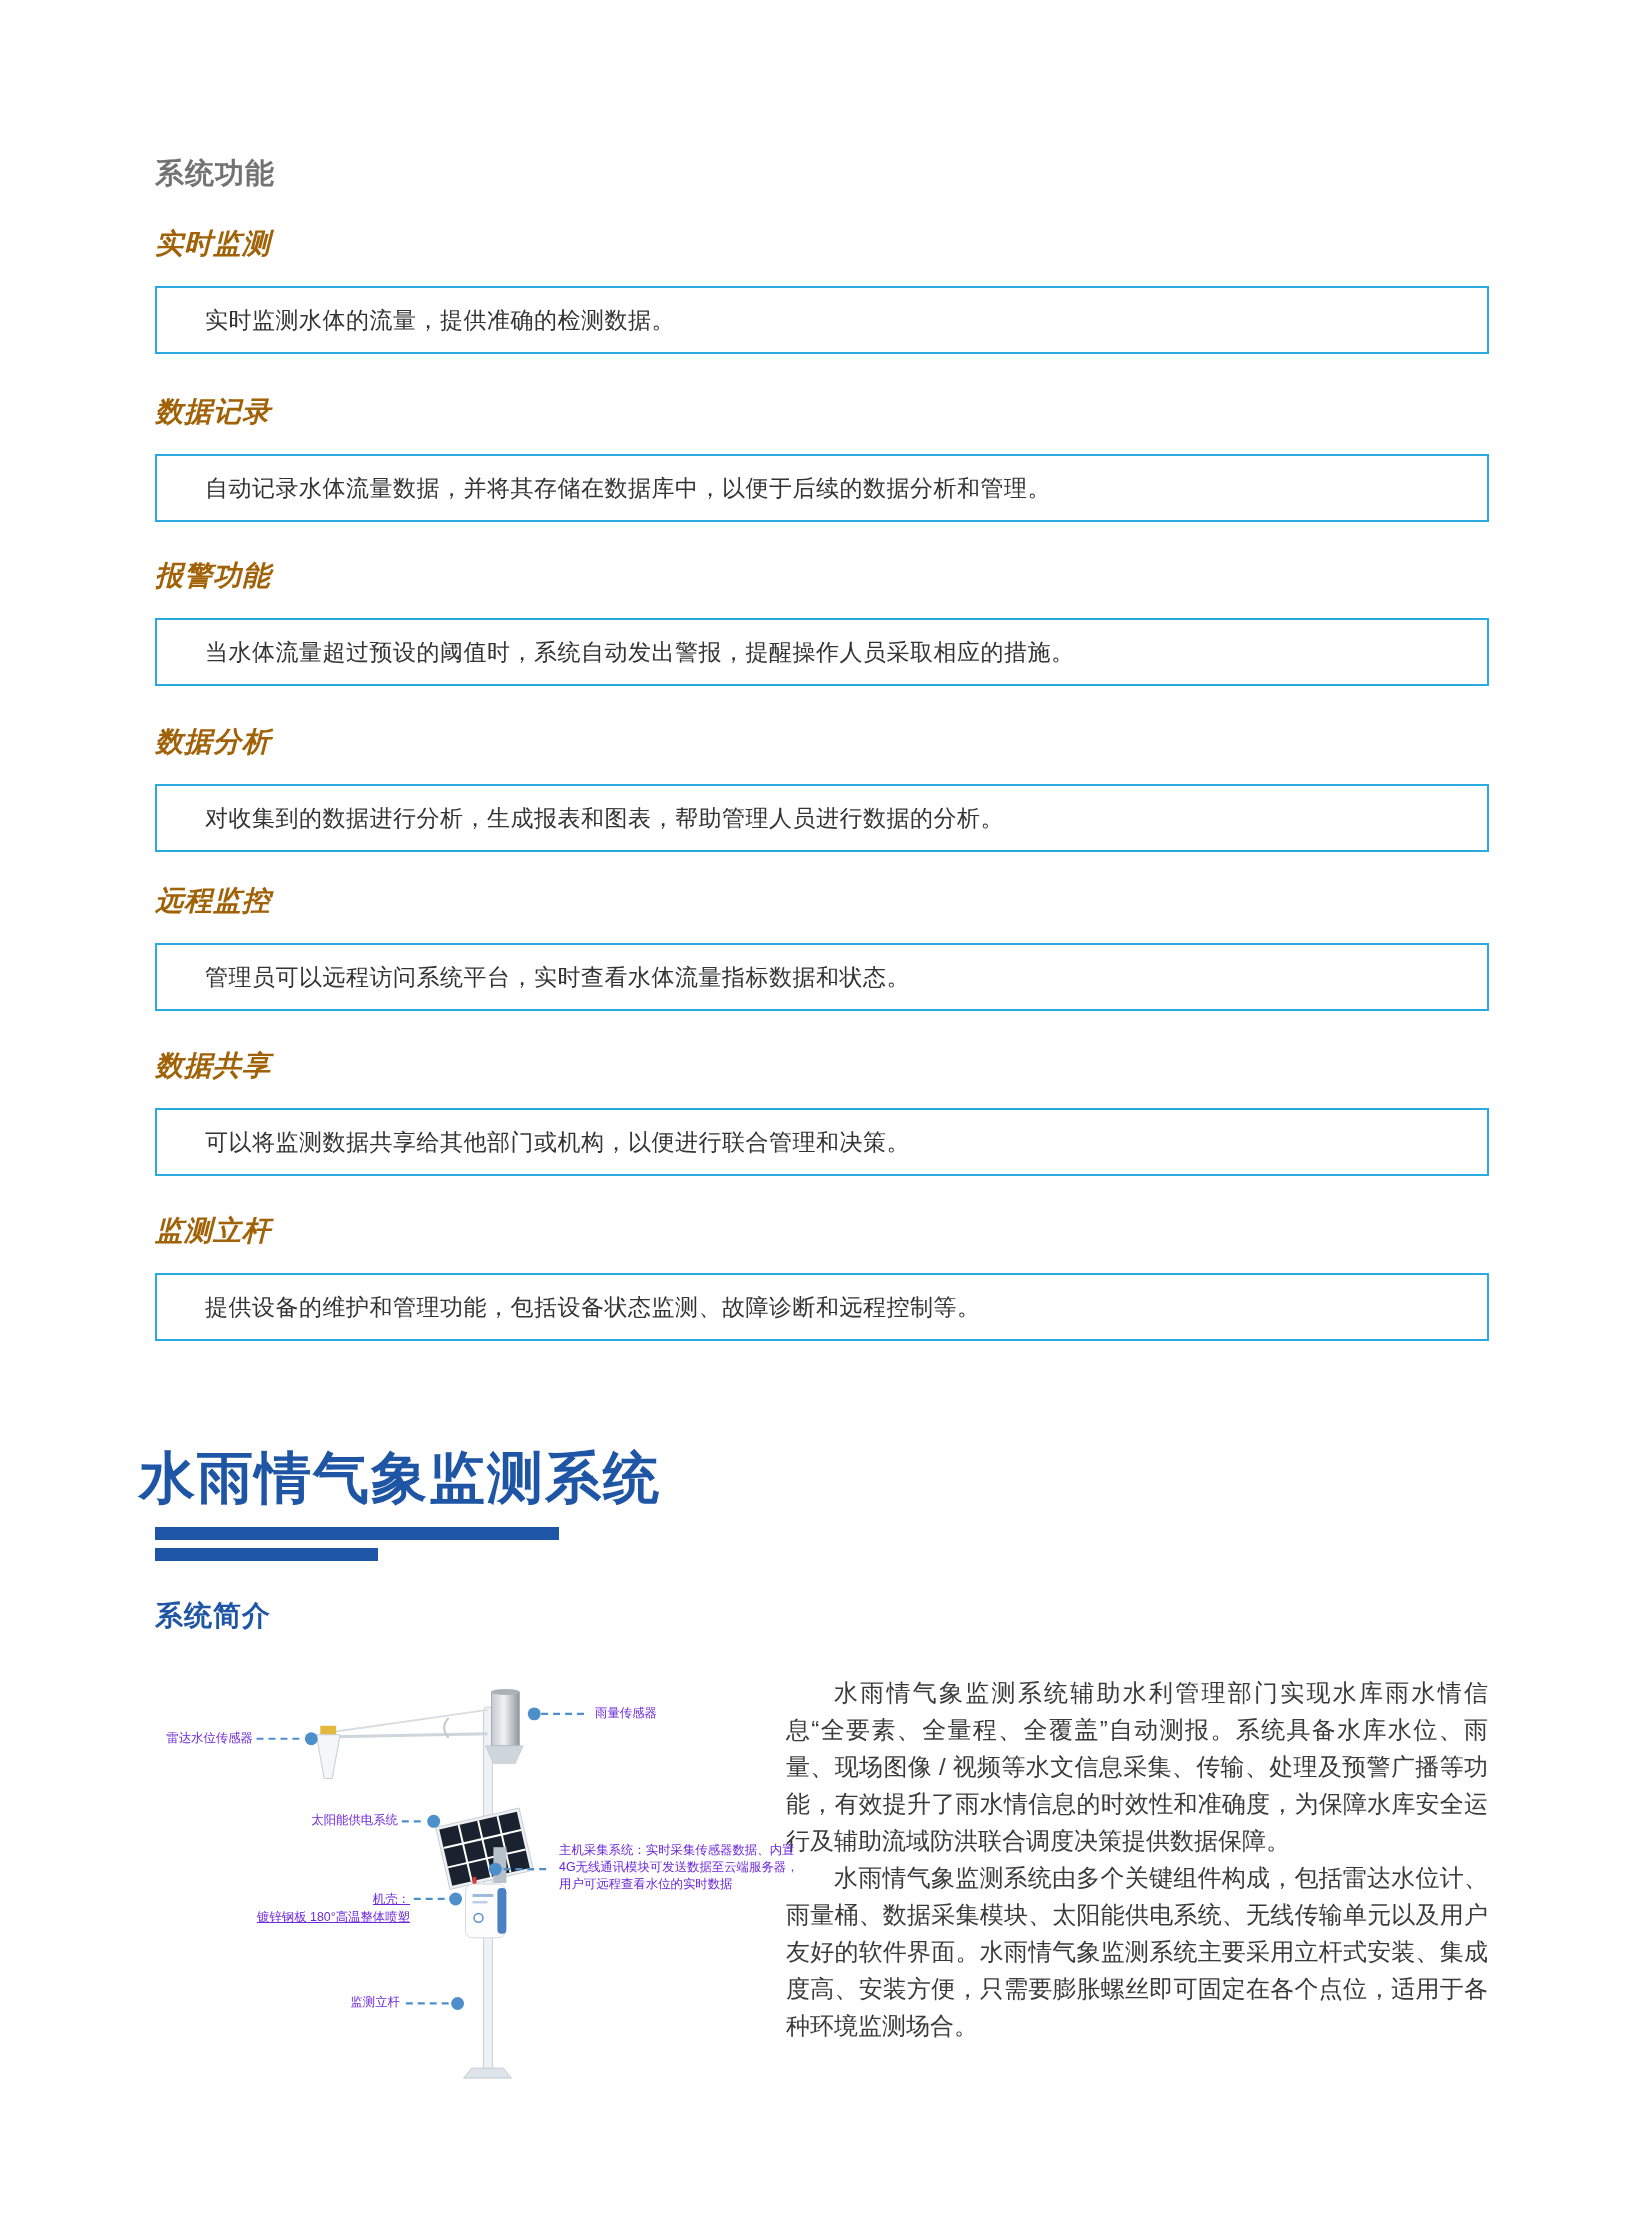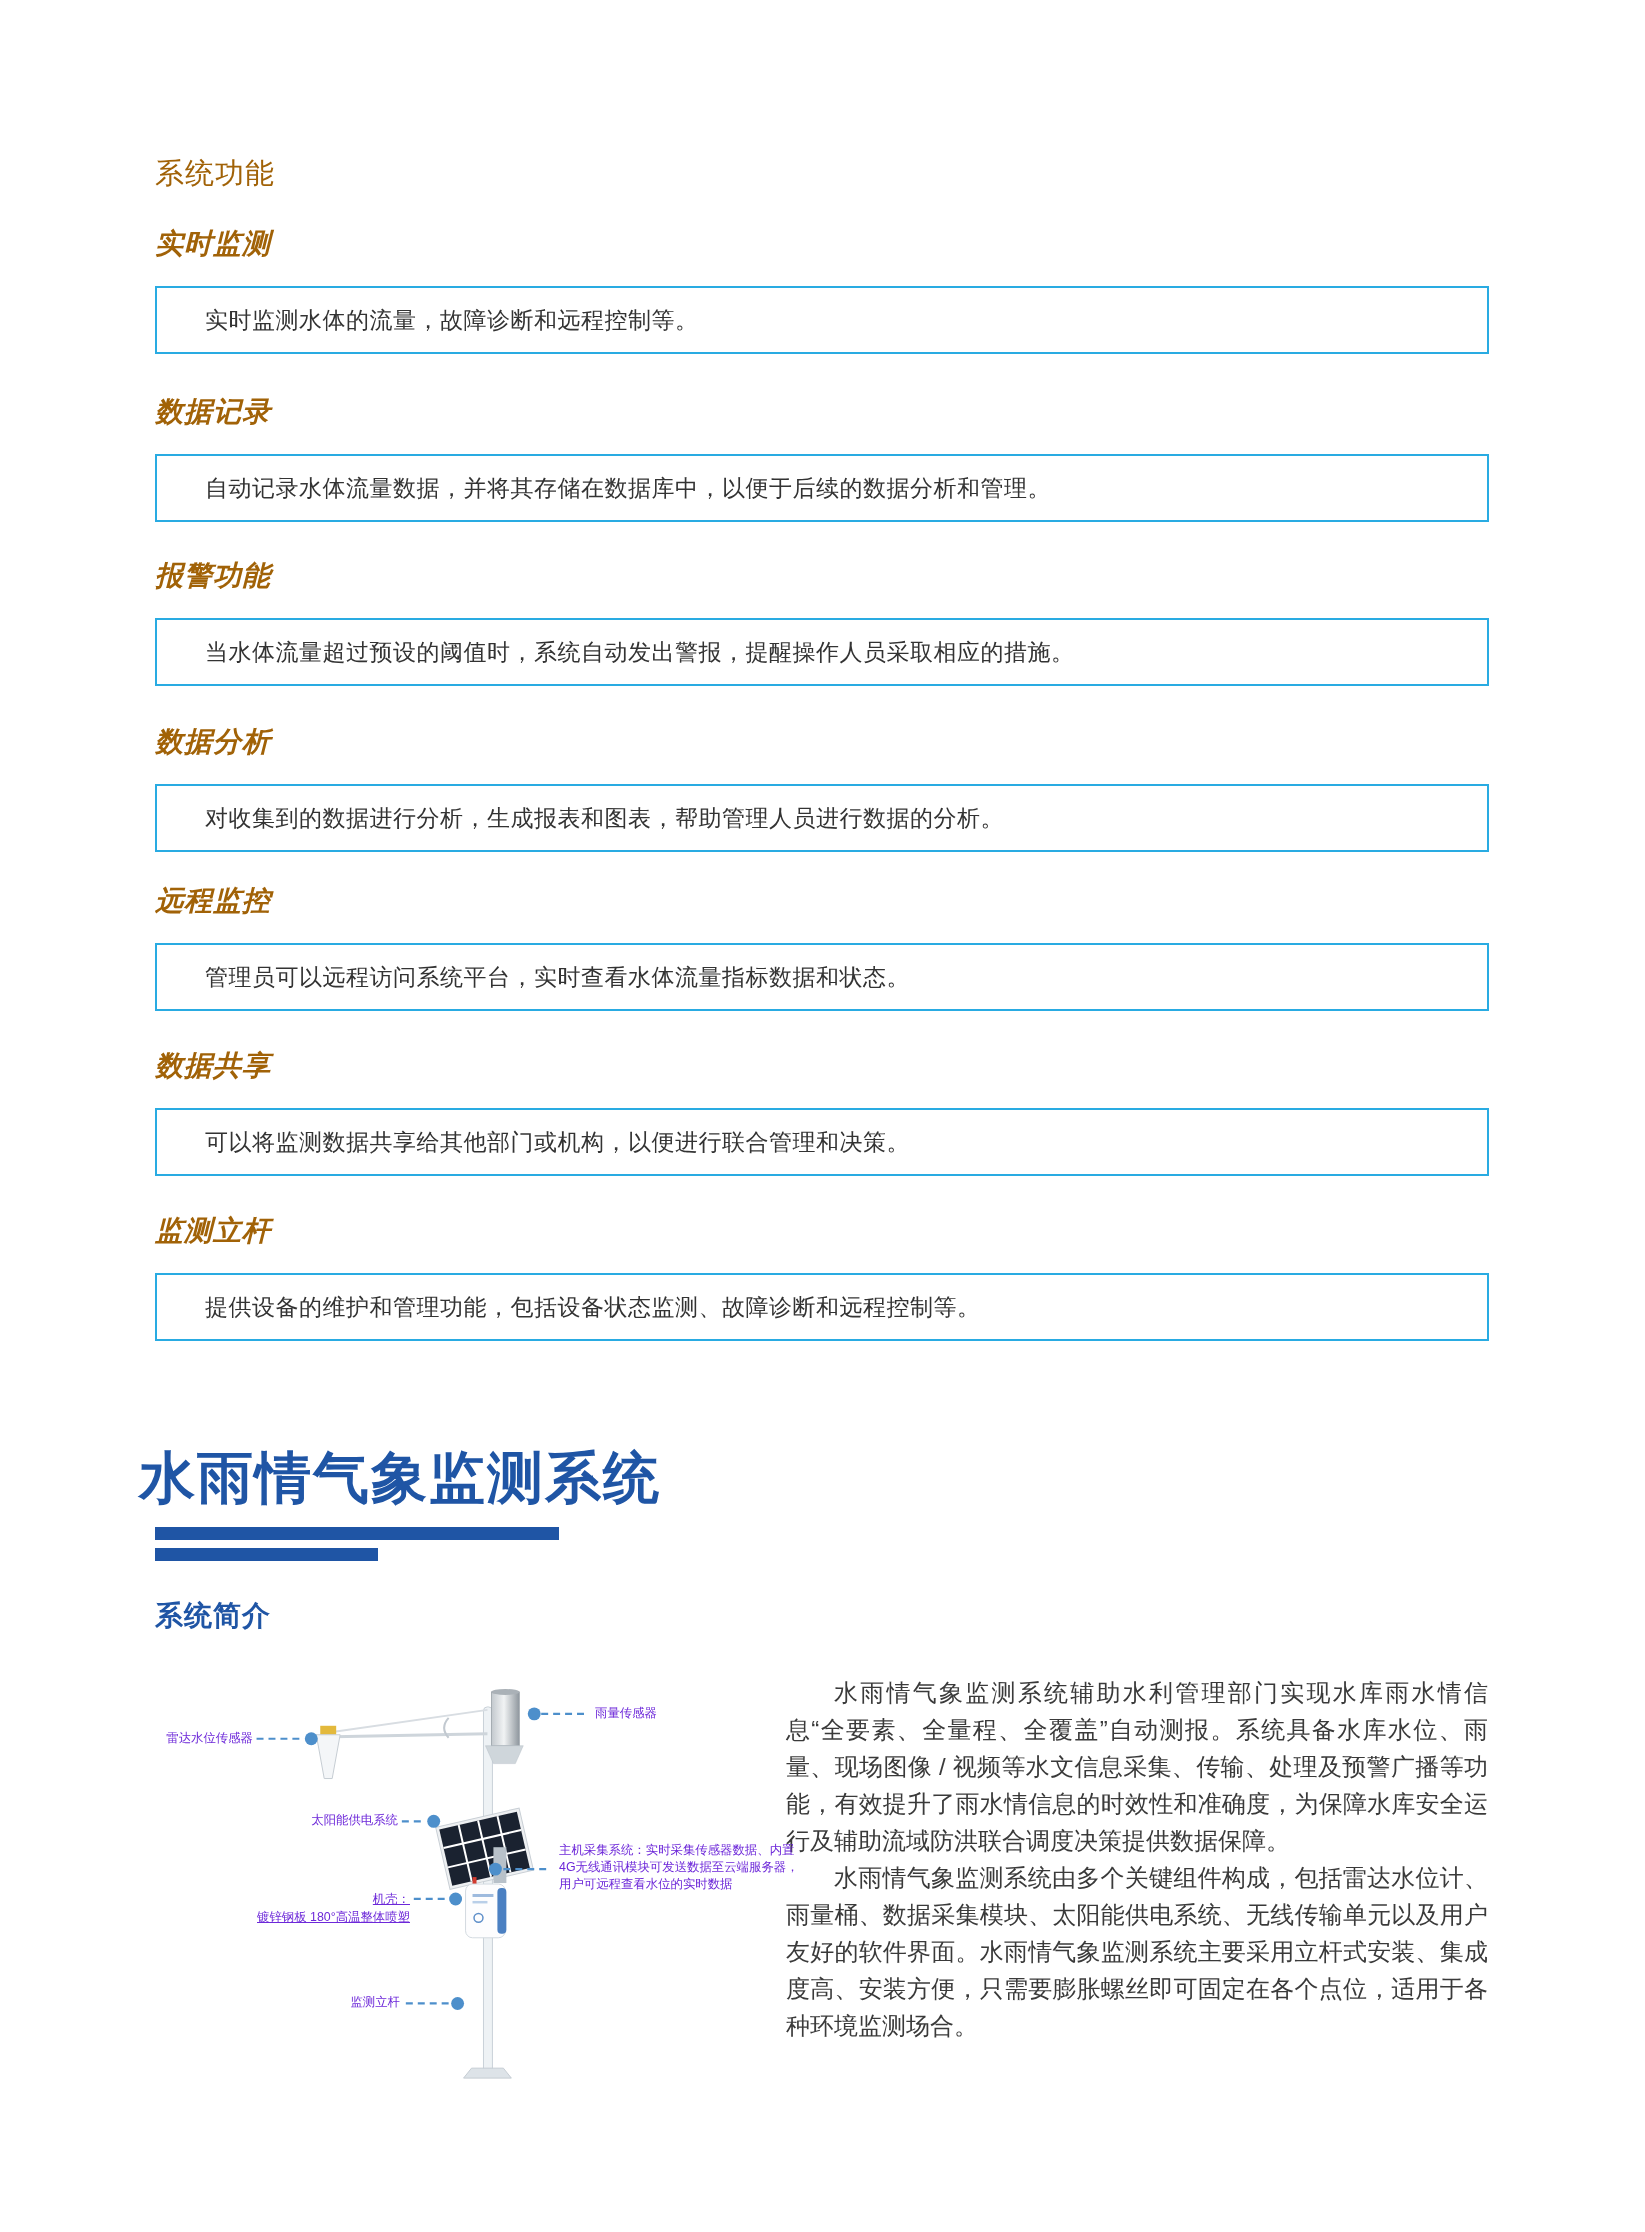--- a/index.html
+++ b/index.html
@@ -5,21 +5,21 @@
   html,body{margin:0;padding:0;}
   body{
     width:1646px;height:2233px;position:relative;background:#ffffff;
     font-family:"Liberation Sans","DejaVu Sans",sans-serif;
     -webkit-font-smoothing:antialiased;
   }
   .abs{position:absolute;}
   
   .main-heading{
     left:155px;top:154px;
-    font-size:29px;font-weight:normal;color:#a16207;letter-spacing:1px;
+    font-size:29px;font-weight:bold;color:#737373;letter-spacing:1px;
   }
   .func-section{left:155px;width:1334px;}
   .func-heading{
     font-size:28px;font-weight:bold;color:#a16207;letter-spacing:1px;line-height:33px;font-style:italic;
   }
   .func-box{
     margin-top:26px;height:68px;box-sizing:border-box;
     border:2px solid #29ABE2;background:#ffffff;
     display:flex;align-items:center;padding-left:48px;
   }
@@ -55,21 +55,21 @@
   .lbl-pole{right:406px;top:312px;}
 </style>
 </head>
 <body>
 
 <div class="abs main-heading">系统功能</div>
 
 <div class="abs func-section" style="top:227px">
   <div class="func-heading">实时监测</div>
   <div class="func-box">
-    <span class="func-box-text">实时监测水体的流量，故障诊断和远程控制等。</span>
+    <span class="func-box-text">实时监测水体的流量，提供准确的检测数据。</span>
   </div>
 </div>
 
 <div class="abs func-section" style="top:395px">
   <div class="func-heading">数据记录</div>
   <div class="func-box">
     <span class="func-box-text">自动记录水体流量数据，并将其存储在数据库中，以便于后续的数据分析和管理。</span>
   </div>
 </div>
 

